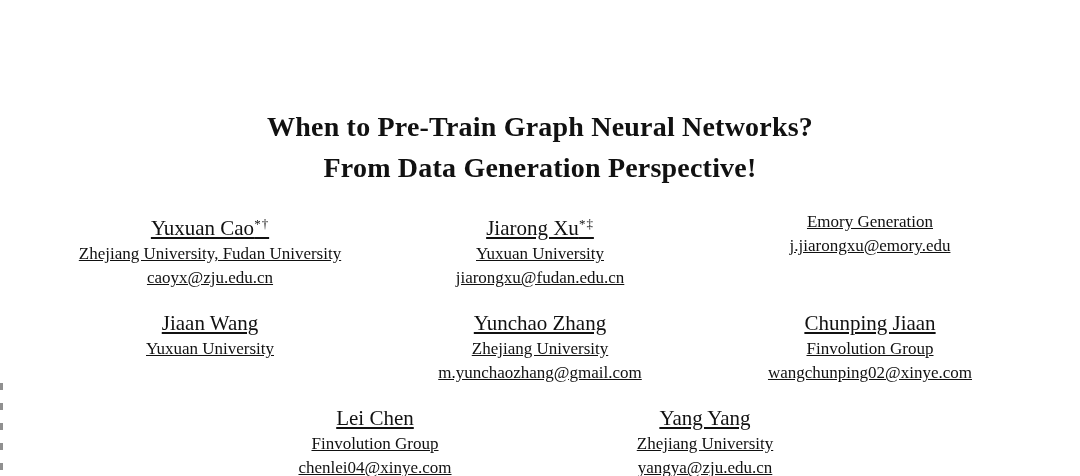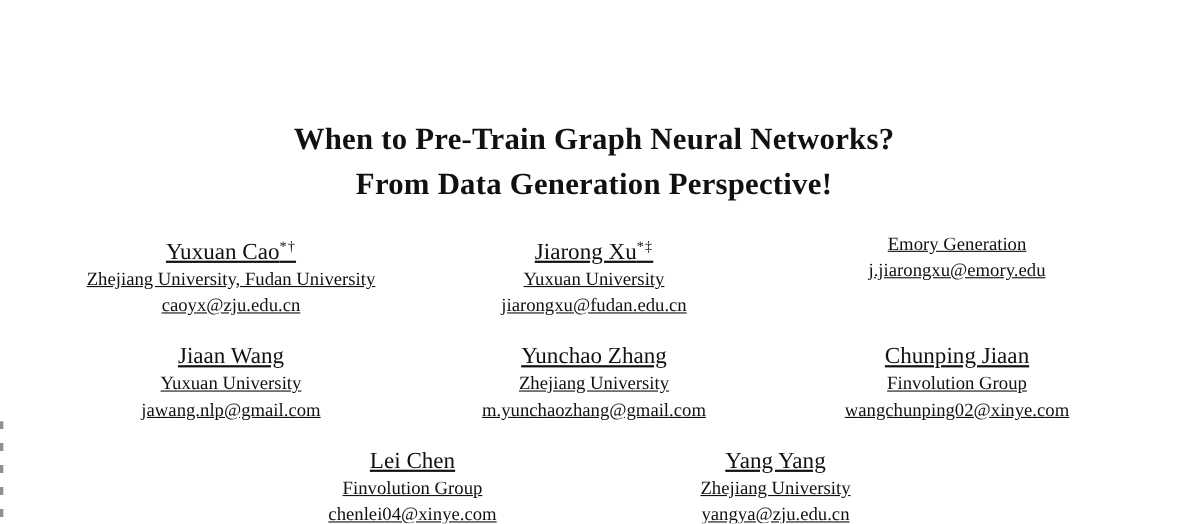--- a/index.html
+++ b/index.html
@@ -97,21 +97,20 @@
       <div class="author-cell">
         <div class="author-affil">Emory Generation</div>
         <div class="author-email">j.jiarongxu@emory.edu</div>
       </div>
     </div>
 
     <div class="author-row">
       <div class="author-cell">
         <div class="author-name"><span>Jiaan Wang</span><span class="author-sup"></span></div>
         <div class="author-affil">Yuxuan University</div>
-        <div class="author-email">jawang.nlp@gmail.com</div>
       </div>
       <div class="author-cell">
         <div class="author-name"><span>Yunchao Zhang</span><span class="author-sup"></span></div>
         <div class="author-affil">Zhejiang University</div>
         <div class="author-email">m.yunchaozhang@gmail.com</div>
       </div>
       <div class="author-cell">
         <div class="author-name"><span>Chunping Jiaan</span><span class="author-sup"></span></div>
         <div class="author-affil">Finvolution Group</div>
         <div class="author-email">wangchunping02@xinye.com</div>

